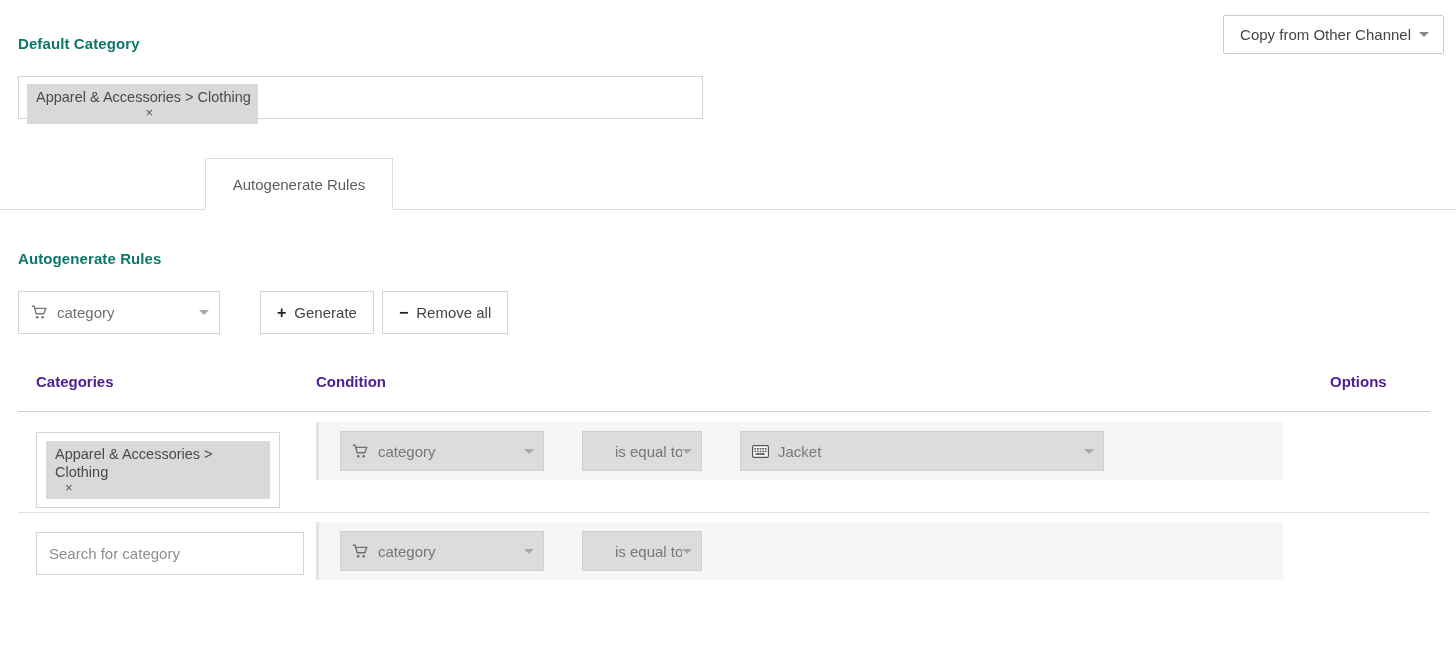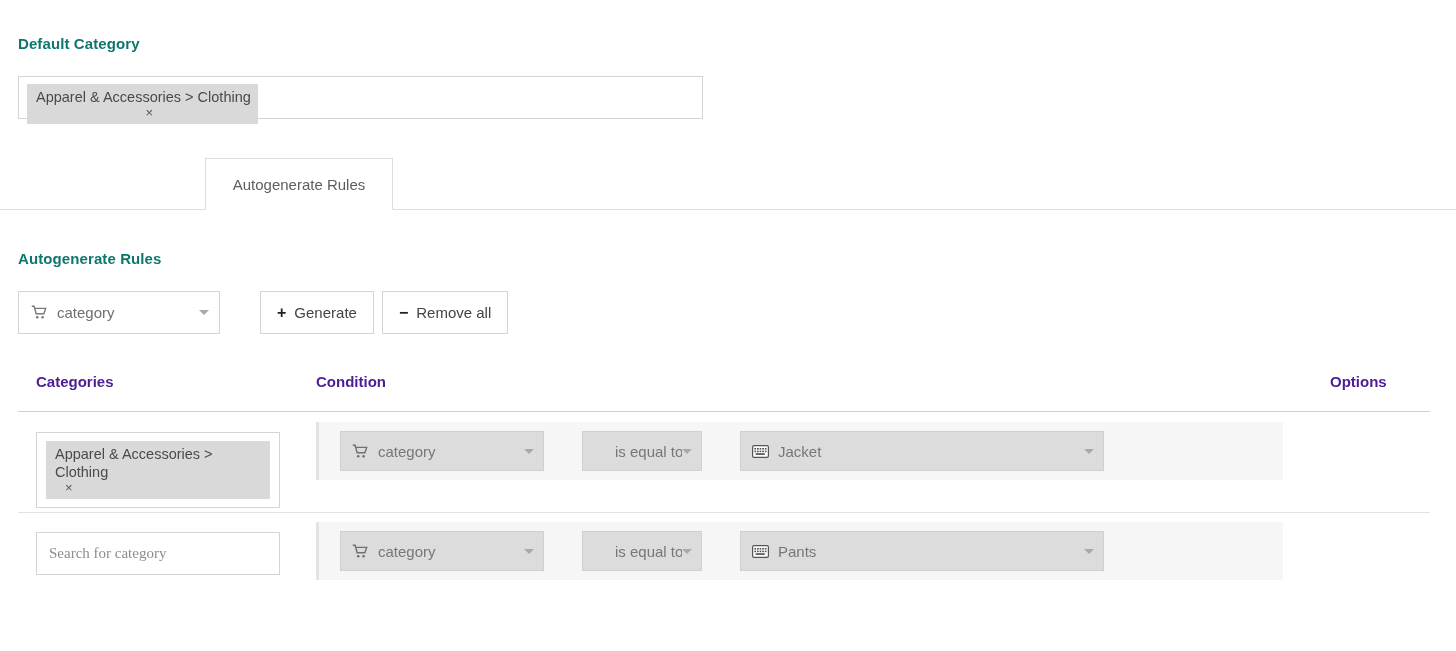--- a/index.html
+++ b/index.html
@@ -181,27 +181,27 @@
     min-height: 59px;
     border: 1px solid #d4d4d4;
     background: #ffffff;
     padding: 8px 9px;
   }
   .cat-box .token { align-items: flex-start; width: 100%; }
   .cat-box .token .tk-text { flex: 1; }
   .cat-box .token .x { margin-left: 10px; }
 
   .search-input {
-    width: 244px; height: 43px;
+    width: 268px; height: 43px;
     border: 1px solid #d4d4d4;
     background: #ffffff;
     padding: 0 12px;
     font-size: 15px;
     color: #8d8d8d;
-    font-family: Liberation Serif, serif;
+    font-family: Liberation Sans, sans-serif;
     outline: none;
   }
   .search-input::placeholder { color: #8d8d8d; opacity: 1; }
 
   .cond-cell {
     position: absolute;
     left: 316px; top: 10px;
     width: 967px; height: 58px;
     background: #f6f6f6;
     border-left: 3px solid #e3e3e3;
@@ -232,20 +232,24 @@
   .cond-select + .cond-select { margin-left: 38px; }
   #r0-value-select, #r1-value-select { margin-left: 38px; }
 </style>
 </head>
 <body>
 
 <div class="page">
 
   <div class="section-title" id="default-category-title">Default Category</div>
 
+  <div class="copy-btn">
+    <span>Copy from Other Channel</span>
+    <span class="caret"></span>
+  </div>
 
   <div class="token-field">
     <span class="token">
       <span>Apparel &amp; Accessories &gt; Clothing</span>
       <span class="x">×</span>
     </span>
   </div>
 
   <div class="tabs">
     <div class="tabs-underline"></div>
@@ -360,39 +364,17 @@
           </span>
           <span class="sel-label">category</span>
           <span class="caret light"></span>
         </div>
 
         <div class="cond-select" id="r1-operator-select">
           <span class="sel-label noicon">is equal to</span>
           <span class="caret light"></span>
         </div>
 
-        <div class="cond-select" id="r1-value-select">
-          <span class="icon">
-            <svg width="17" height="13" viewBox="0 0 17 13">
-              <rect x="0.6" y="0.6" width="15.8" height="11.8" rx="1.4" fill="#ffffff" stroke="#555555" stroke-width="1.2"></rect>
-              <g fill="#555555">
-                <rect x="2.4" y="3" width="1.7" height="1.6"></rect>
-                <rect x="5" y="3" width="1.7" height="1.6"></rect>
-                <rect x="7.6" y="3" width="1.7" height="1.6"></rect>
-                <rect x="10.2" y="3" width="1.7" height="1.6"></rect>
-                <rect x="12.8" y="3" width="1.7" height="1.6"></rect>
-                <rect x="2.4" y="5.6" width="1.7" height="1.6"></rect>
-                <rect x="5" y="5.6" width="1.7" height="1.6"></rect>
-                <rect x="7.6" y="5.6" width="1.7" height="1.6"></rect>
-                <rect x="10.2" y="5.6" width="1.7" height="1.6"></rect>
-                <rect x="12.8" y="5.6" width="1.7" height="1.6"></rect>
-                <rect x="3.6" y="8.2" width="9.2" height="1.7"></rect>
-              </g>
-            </svg>
-          </span>
-          <span class="sel-label">Pants</span>
-          <span class="caret light"></span>
-        </div>
       </div>
     </div>
 
   </div>
 </div>
 
 </body></html>

